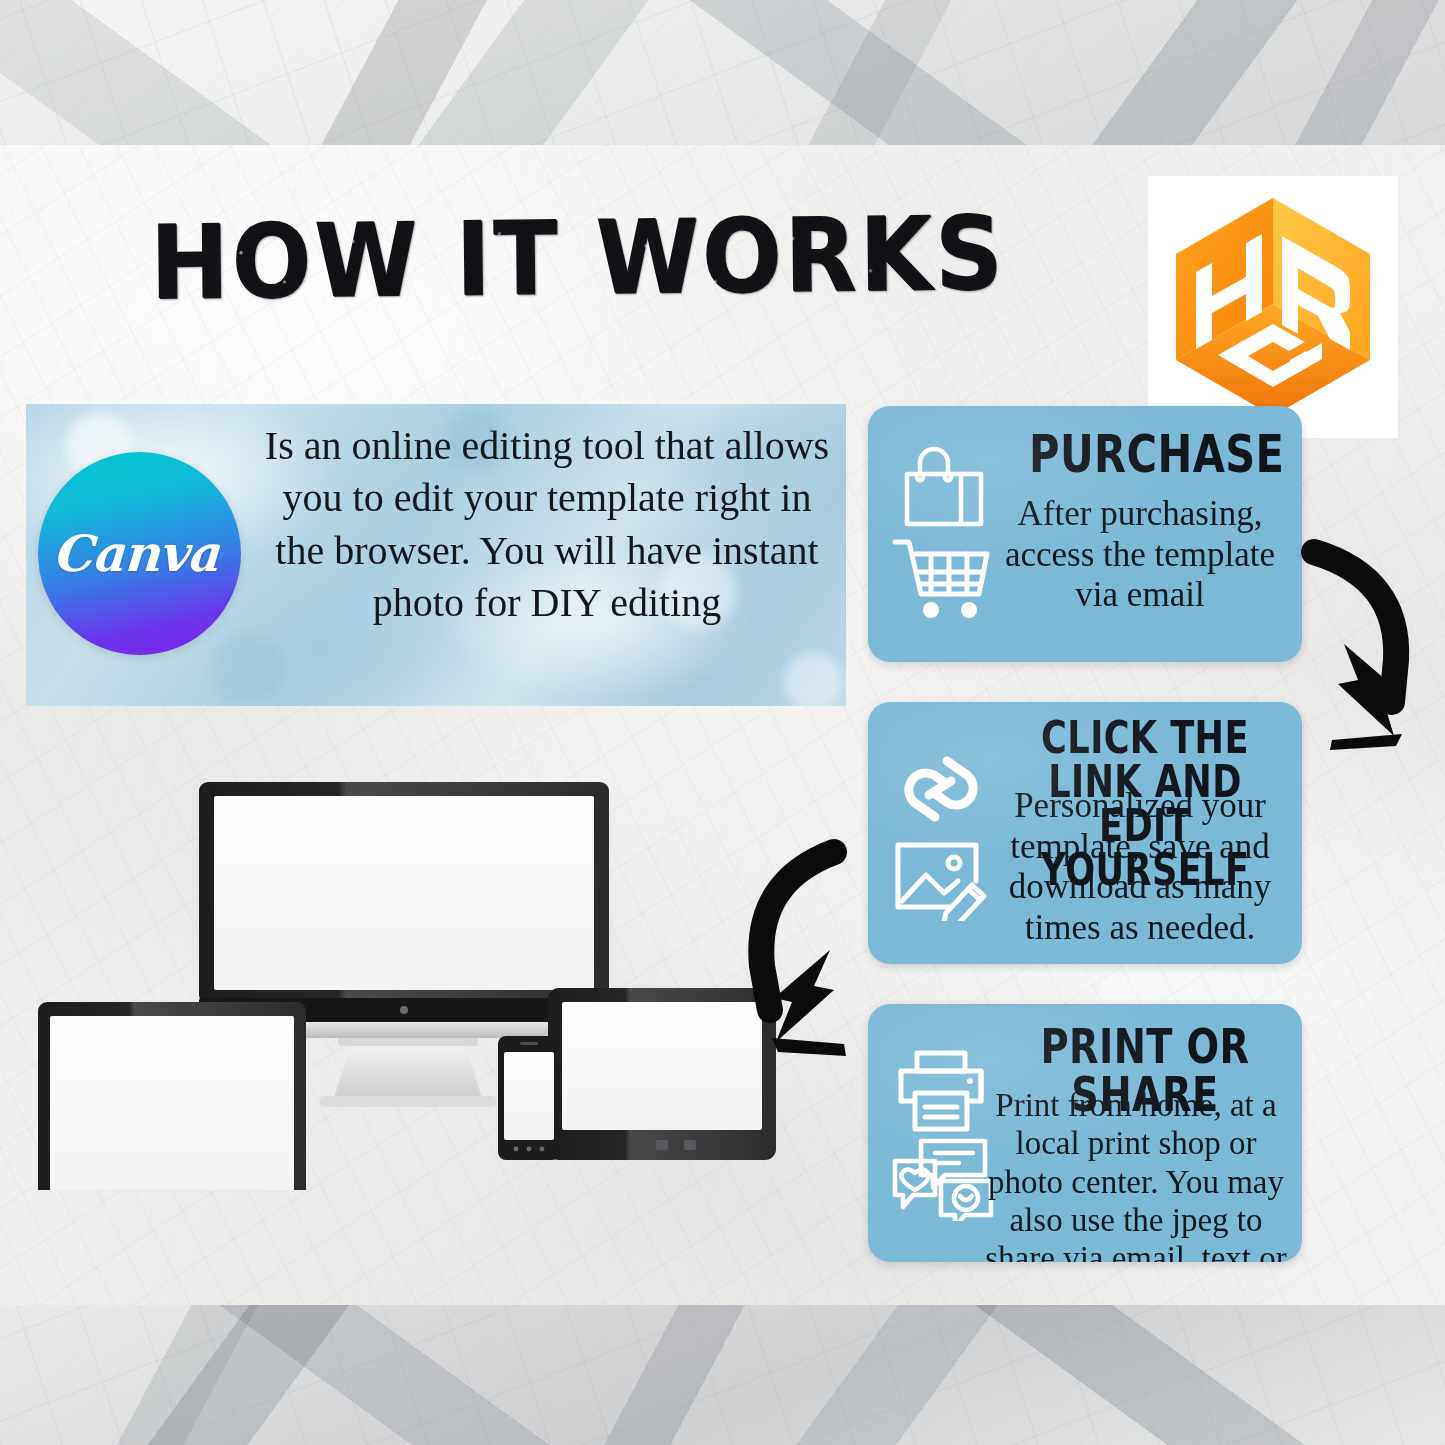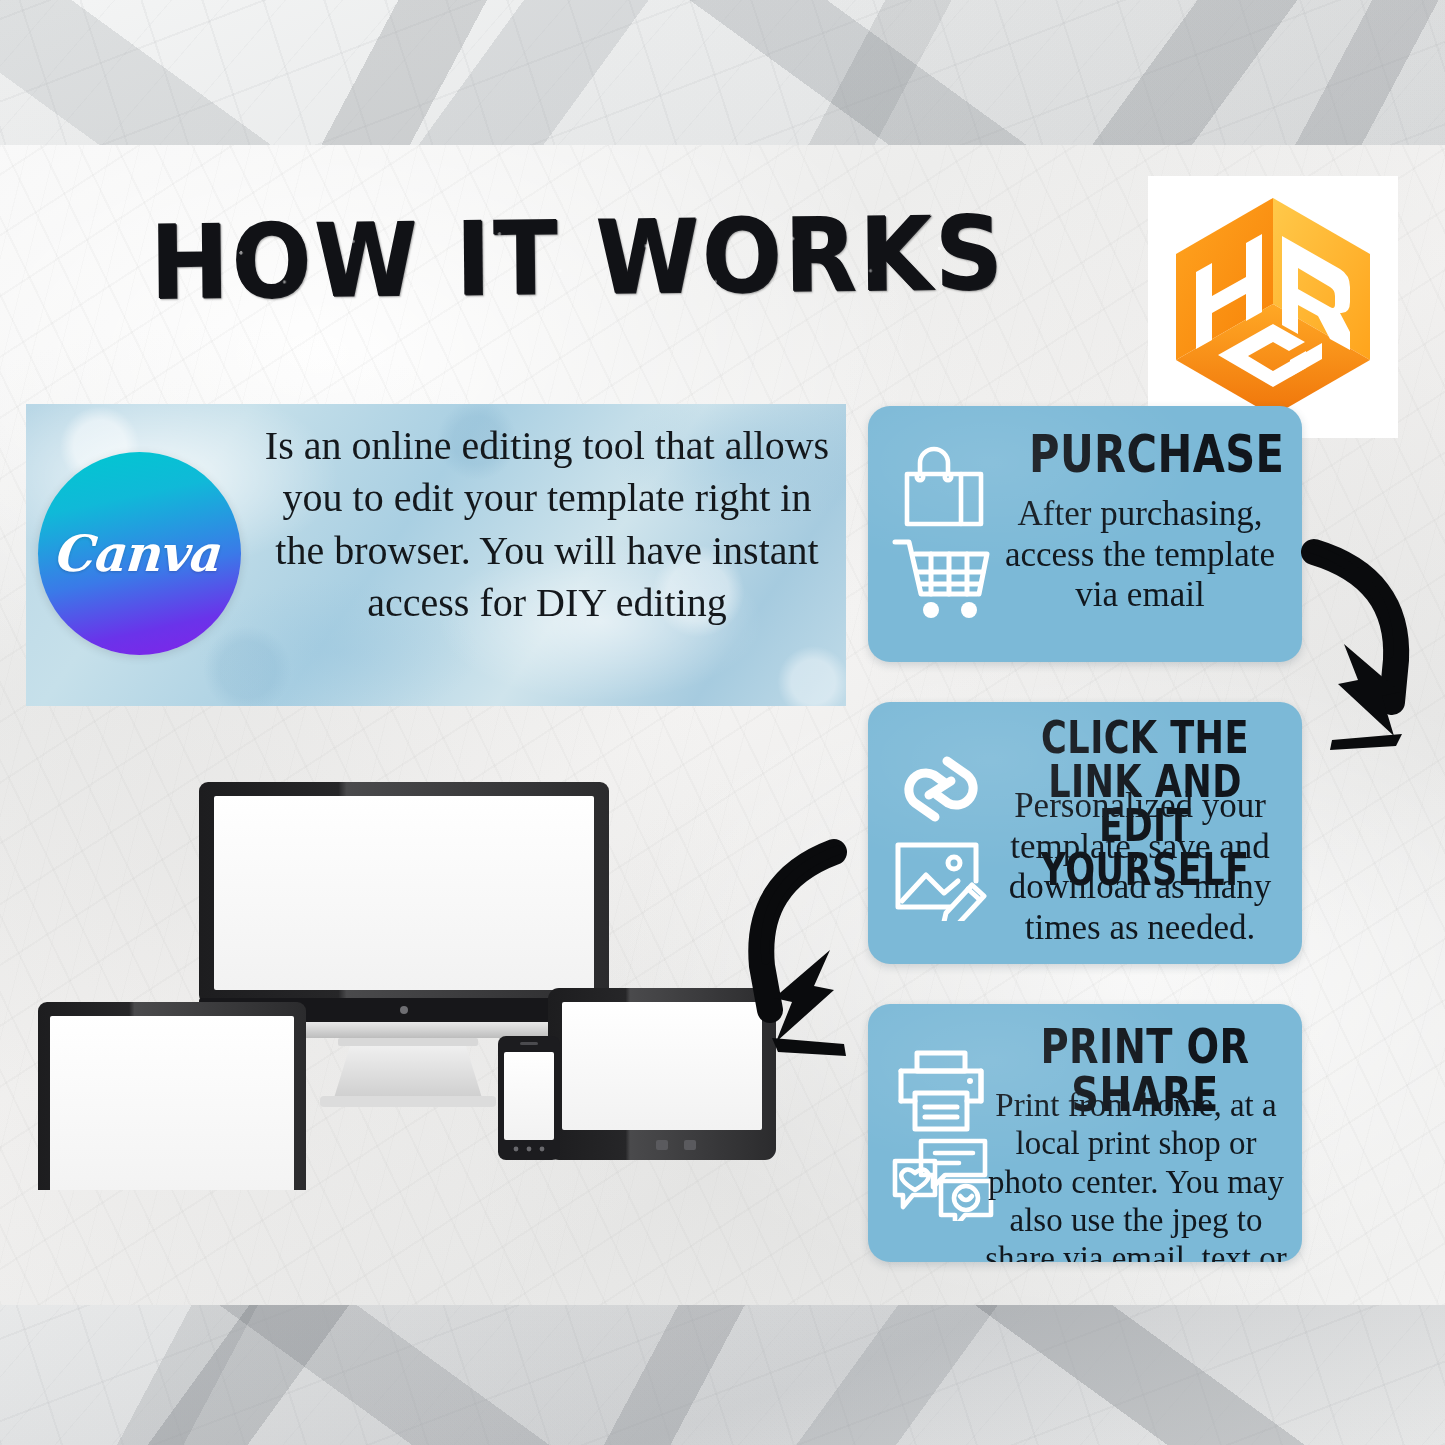--- a/index.html
+++ b/index.html
@@ -236,21 +236,21 @@
         <path d="M109 132 L54 163 L109 195 L158 167 L158 151 L109 179 L84 164 L109 150 L125 159 L141 150 L109 132 Z"></path>
         <path d="M126 168 L142 159 L142 176 L126 185 Z"></path>
       </g>
     </svg>
   </div>
 
   <div class="canva-panel">
     <div class="canva-circle">
       <span class="canva-word">Canva</span>
     </div>
-    <div class="canva-text">Is an online editing tool that allows you to edit your template right in the browser. You will have instant access for DIY editing</div>
+    <div class="canva-text">Is an online editing tool that allows you to edit your template right in the browser. You will have instant photo for DIY editing</div>
   </div>
 
   <div class="devices">
     <svg width="790" height="420" viewBox="0 0 790 420">
       <defs>
         <linearGradient id="scr" x1="0" y1="0" x2="0" y2="1">
           <stop offset="0" stop-color="#ffffff"></stop>
             <stop offset="1" stop-color="#f2f2f2"></stop>
         </linearGradient>
         <linearGradient id="bez" x1="0" y1="0" x2="1" y2="0">

